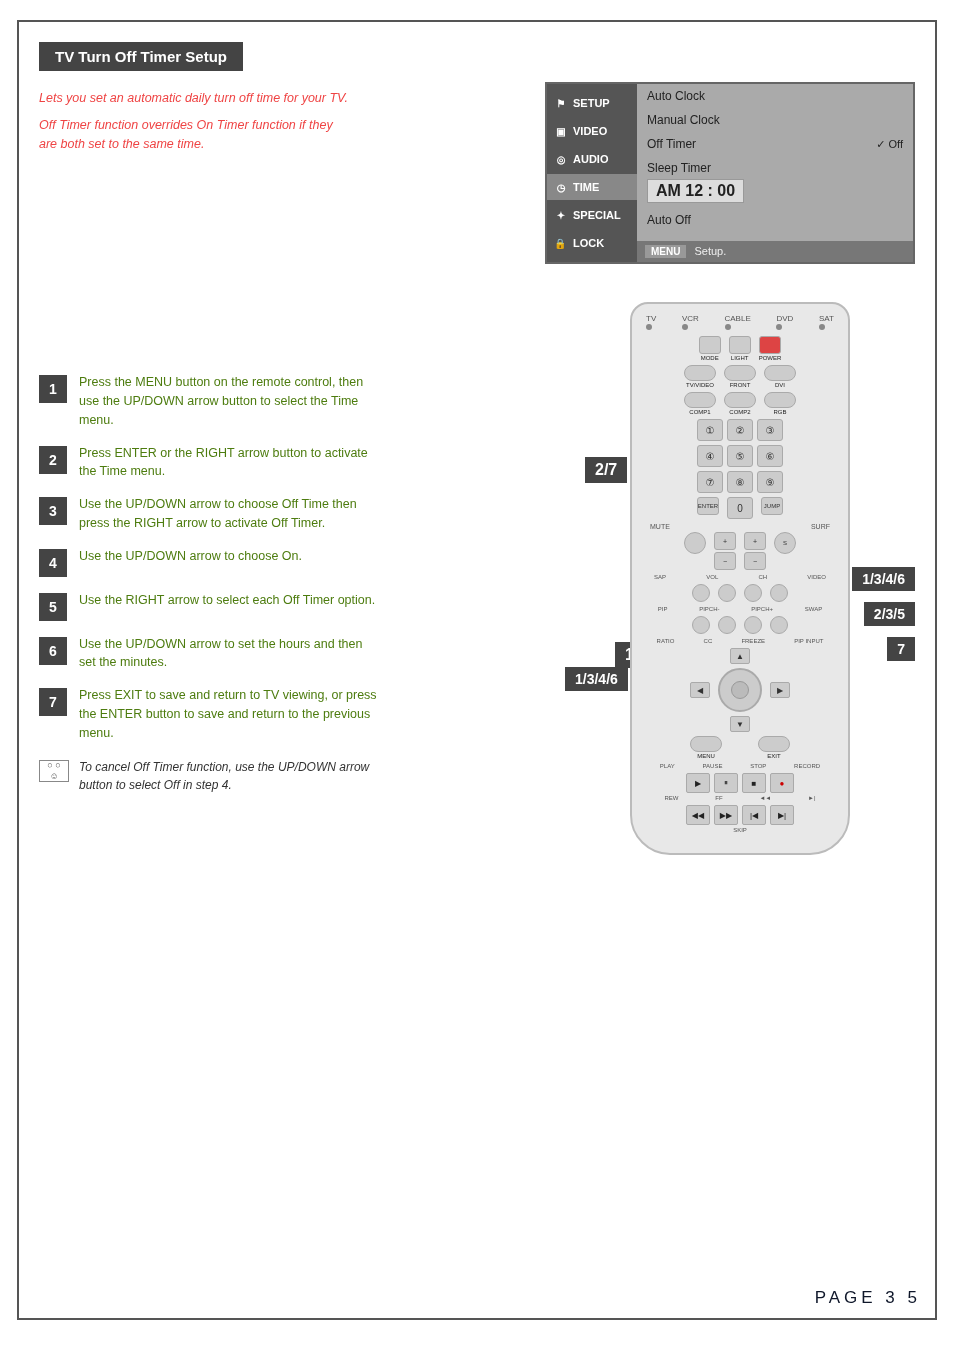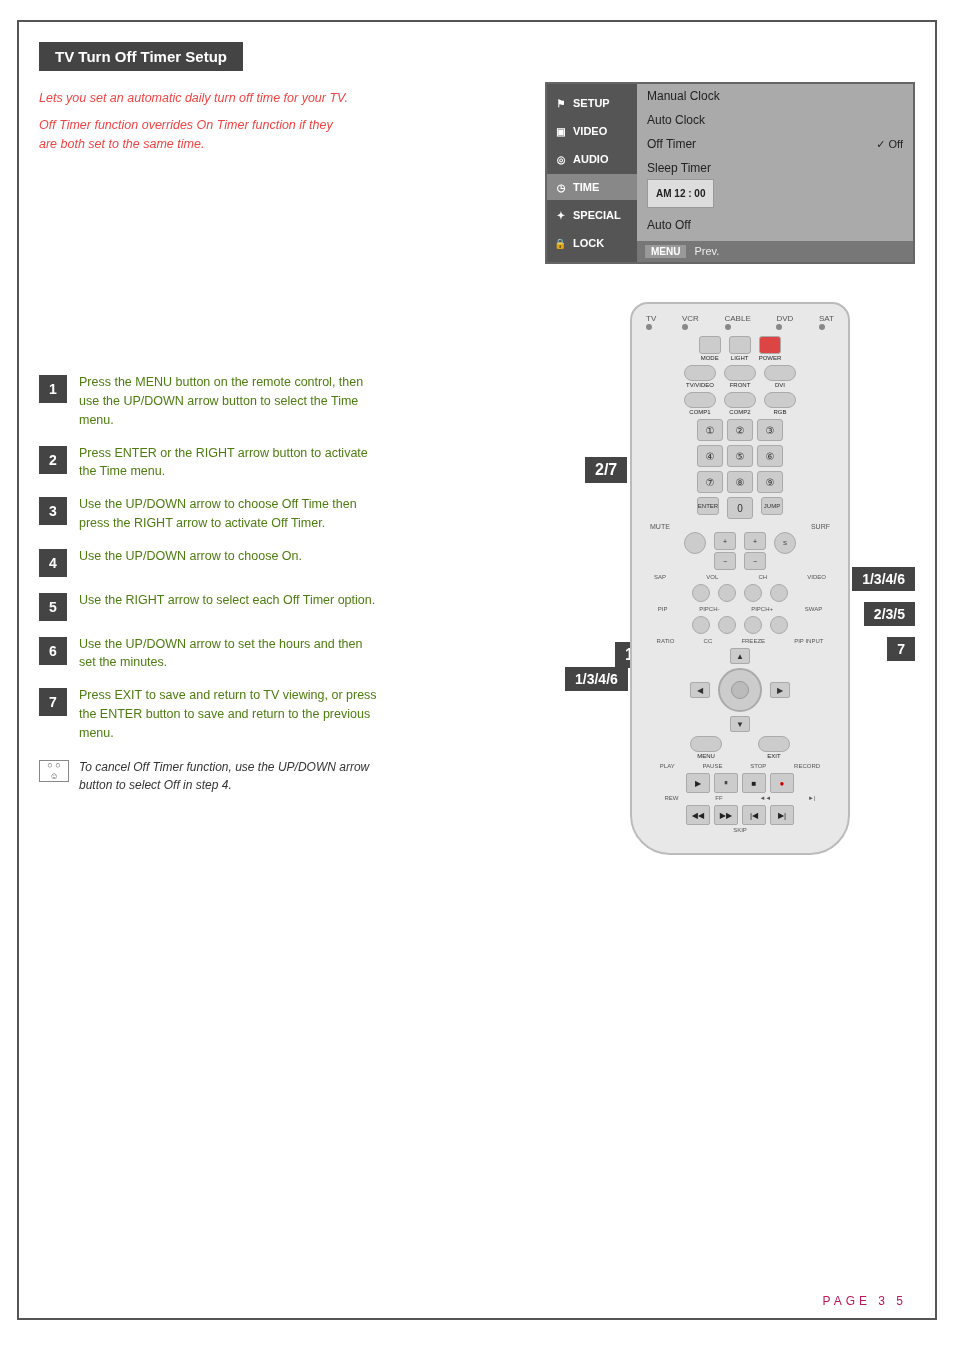--- a/index.html
+++ b/index.html
@@ -91,22 +91,22 @@
       font-size: 12px;
       color: #222;
       display: flex;
       align-items: center;
       position: relative;
     }
     .tv-menu-item .item-label { flex: 1; }
     .time-box {
       background: #ddd;
       border: 1px solid #999;
-      padding: 8px 8px;
-      font-size: 10px;
+      padding: 2px 8px;
+      font-size: 16px;
       font-weight: bold;
       display: inline-block;
       margin-top: 4px;
     }
     .tv-menu-bottom {
       background: #777;
       color: #eee;
       font-size: 11px;
       padding: 4px 8px;
       display: flex;
@@ -330,24 +330,24 @@
       color: #fff;
       font-size: 16px;
       font-weight: bold;
       padding: 4px 10px;
       display: inline-block;
     }
 
     .page-num {
       position: absolute;
       bottom: 10px;
-      right: 28px;
-      font-size: 12px;
+      right: 14px;
+      font-size: 17px;
       letter-spacing: 4px;
-      color: #be185d;
+      color: #0f172a;
     }
 
     .mute-surf-row {
       display: flex;
       justify-content: space-between;
       align-items: center;
       padding: 0 8px;
       font-size: 7px;
       color: #555;
       margin-bottom: 2px;
@@ -393,41 +393,41 @@
           <span>SPECIAL</span>
         </div>
         <div class="tv-sidebar-item">
           <span class="tv-sidebar-icon">🔒</span>
           <span>LOCK</span>
         </div>
       </div>
 
       <div class="tv-content">
         <div class="tv-menu-item">
+          <span class="item-label">Auto Clock</span>
+        </div>
+        <div class="tv-menu-item">
           <span class="item-label">Manual Clock</span>
-        </div>
-        <div class="tv-menu-item">
-          <span class="item-label">Auto Clock</span>
         </div>
         <div class="tv-menu-item" style="position:relative;">
           <span class="item-label">Off Timer</span>
           <span style="font-size:11px; margin-left:8px;">✓ Off</span>
         </div>
         <div class="tv-menu-item" style="flex-direction:column; align-items:flex-start;">
           <span>Sleep Timer</span>
           <div class="time-box">AM 12 : 00</div>
         </div>
         <div class="tv-menu-item">
           <span class="item-label">Auto Off</span>
         </div>
         <div style="flex:1;"></div>
 
         <div class="tv-menu-bottom">
           <span class="menu-btn">MENU</span>
-          <span>Prev.</span>
+          <span>Setup.</span>
         </div>
       </div>
     </div>
   </div>
 
   
   <div class="steps-section">
     <div class="step-row">
       <div class="step-num">1</div>
       <div class="step-text">Press the MENU button on the remote control, then use the UP/DOWN arrow button to select the Time menu.</div>

